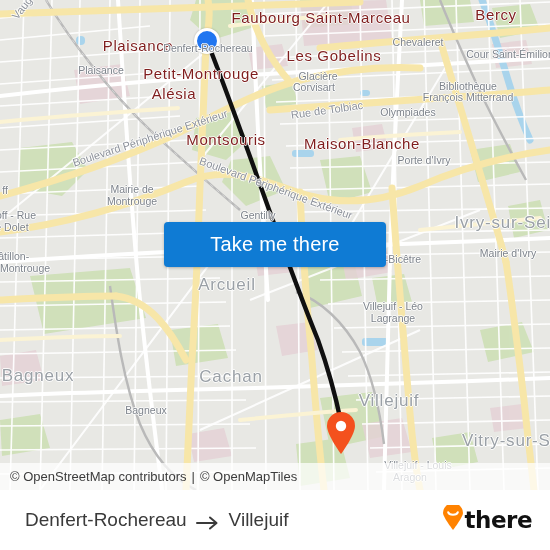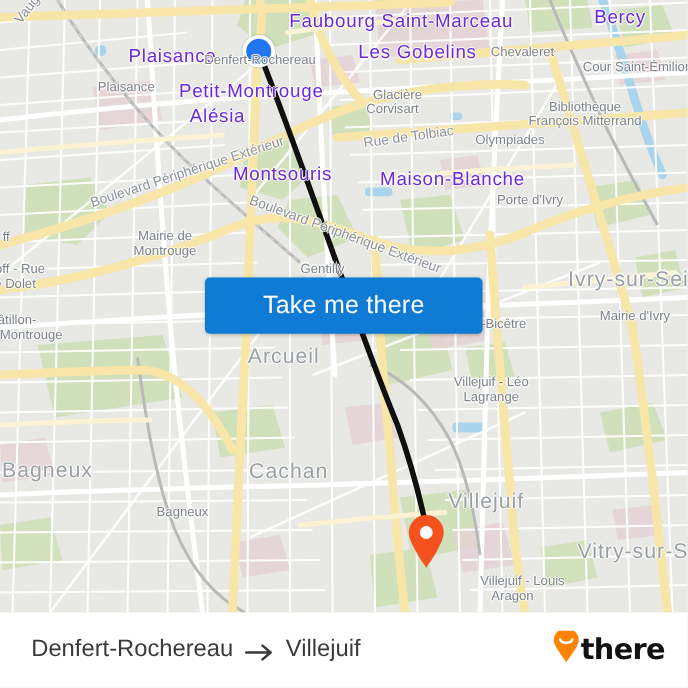--- a/index.html
+++ b/index.html
@@ -24,21 +24,21 @@
     color:#8a8f96;
     white-space:nowrap;
     pointer-events:none;
     text-align:center;
     line-height:1.12;
     transform:translate(-50%,-50%);
     text-shadow:
       -1px 0 rgba(255,255,255,.85), 1px 0 rgba(255,255,255,.85),
       0 -1px rgba(255,255,255,.85), 0 1px rgba(255,255,255,.85);
   }
-  .lbl.city{font-size:15px;color:#6d28d9;letter-spacing:.6px;}
+  .lbl.city{font-size:15px;color:#7f1d1d;letter-spacing:.6px;}
   .lbl.bigcity{font-size:17px;color:#9aa0a6;letter-spacing:.8px;}
   .lbl.place{font-size:10.5px;color:#7d838b;}
   .lbl.road{font-size:11px;color:#8c919a;font-style:normal;}
 
   
   .origin-dot{
     position:absolute;width:26px;height:26px;border-radius:50%;
     background:#2176f0;border:3px solid #ffffff;
     box-sizing:border-box;
     left:194px;top:28px;
@@ -246,21 +246,21 @@
     <div id="labels">
         <div class="lbl road" style="left: 22px; top: 8px; transform: translate(-50%, -50%) rotate(-52deg);">Vaug</div>
         <div class="lbl city" style="left: 138px; top: 46px;">Plaisance</div>
         <div class="lbl place" style="left: 101px; top: 71px;">Plaisance</div>
         <div class="lbl place" style="left: 208px; top: 49px;">Denfert-Rochereau</div>
         <div class="lbl city" style="left: 201px; top: 74px;">Petit-Montrouge</div>
         <div class="lbl city" style="left: 174px; top: 94px;">Alésia</div>
         <div class="lbl place" style="left: 270px; top: 77px; margin-left: 48px;">Glacière</div>
         <div class="lbl place" style="left: 314px; top: 88px;">Corvisart</div>
         <div class="lbl city" style="left: 321px; top: 18px;">Faubourg Saint-Marceau</div>
-        <div class="lbl city" style="left: 334px; top: 43px;">Les Gobelins</div>
+        <div class="lbl city" style="left: 334px; top: 56px;">Les Gobelins</div>
         <div class="lbl place" style="left: 418px; top: 43px;">Chevaleret</div>
         <div class="lbl city" style="left: 496px; top: 15px;">Bercy</div>
         <div class="lbl place" style="left: 510px; top: 55px;">Cour Saint-Émilion</div>
         <div class="lbl place" style="left: 468px; top: 87px;">Bibliothèque</div>
         <div class="lbl place" style="left: 468px; top: 98px;">François Mitterrand</div>
         <div class="lbl place" style="left: 408px; top: 113px;">Olympiades</div>
         <div class="lbl road" style="left: 327px; top: 110px; transform: translate(-50%, -50%) rotate(-8deg);">Rue de Tolbiac</div>
         <div class="lbl city" style="left: 226px; top: 140px;">Montsouris</div>
         <div class="lbl city" style="left: 362px; top: 144px;">Maison-Blanche</div>
         <div class="lbl place" style="left: 424px; top: 161px;">Porte d'Ivry</div>
@@ -282,20 +282,25 @@
         <div class="lbl place" style="left: 393px; top: 319px;">Lagrange</div>
         <div class="lbl bigcity" style="left: 38px; top: 376px;">Bagneux</div>
         <div class="lbl bigcity" style="left: 231px; top: 377px;">Cachan</div>
         <div class="lbl place" style="left: 146px; top: 411px;">Bagneux</div>
         <div class="lbl bigcity" style="left: 389px; top: 401px;">Villejuif</div>
         <div class="lbl bigcity" style="left: 524px; top: 441px;">Vitry-sur-Seine</div>
         <div class="lbl place" style="left: 418px; top: 466px;">Villejuif - Louis</div>
         <div class="lbl place" style="left: 410px; top: 478px;">Aragon</div>
       </div>
 
+    <div class="attrib">
+      <span>© OpenStreetMap contributors</span>
+      <span class="sep">|</span>
+      <span>© OpenMapTiles</span>
+    </div>
   </div>
 
   <button class="cta">Take me there</button>
 
   <div class="footer">
     <div class="route-title">
       <span>Denfert-Rochereau</span>
       <span class="arrow-icon">
         <svg width="24" height="14" viewBox="0 0 24 14">
           <path d="M1,7 L20,7 M14,1.5 L20.5,7 L14,12.5" stroke="#3a3a3a" stroke-width="2" fill="none" stroke-linecap="round" stroke-linejoin="round"></path>

